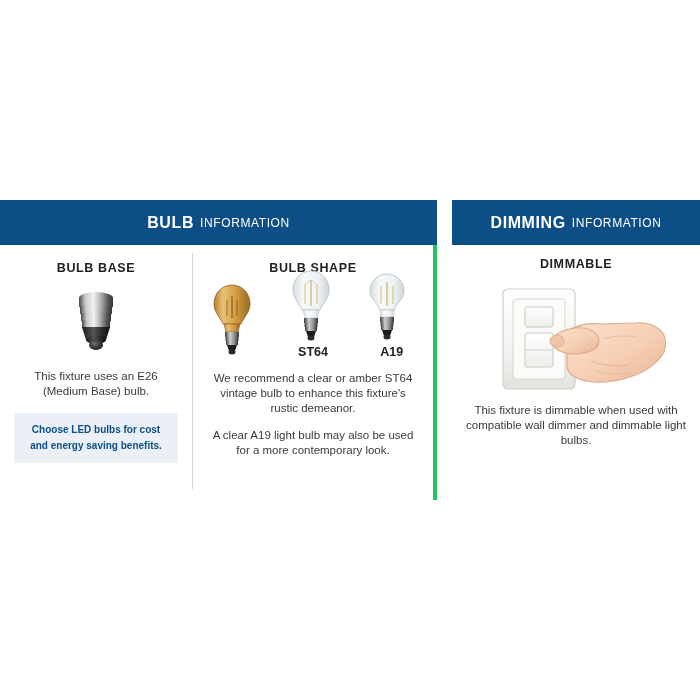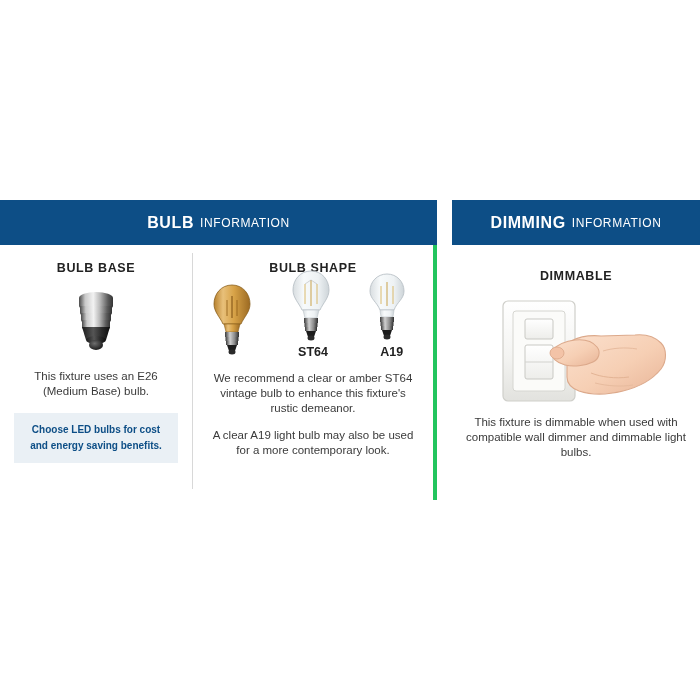--- a/index.html
+++ b/index.html
@@ -156,21 +156,21 @@
   }
   .shape-caption {
     font-size: 12.5px;
     font-weight: bold;
     color: #222222;
     margin-top: 3px;
   }
 
   
   .right-body {
-    padding: 24px 14px 0 14px;
+    padding: 12px 14px 0 14px;
     box-sizing: border-box;
     text-align: center;
     height: 255px;
   }
   .dimmer-graphic {
     height: 118px;
     display: flex;
     align-items: center;
     justify-content: center;
     margin-top: 8px;

